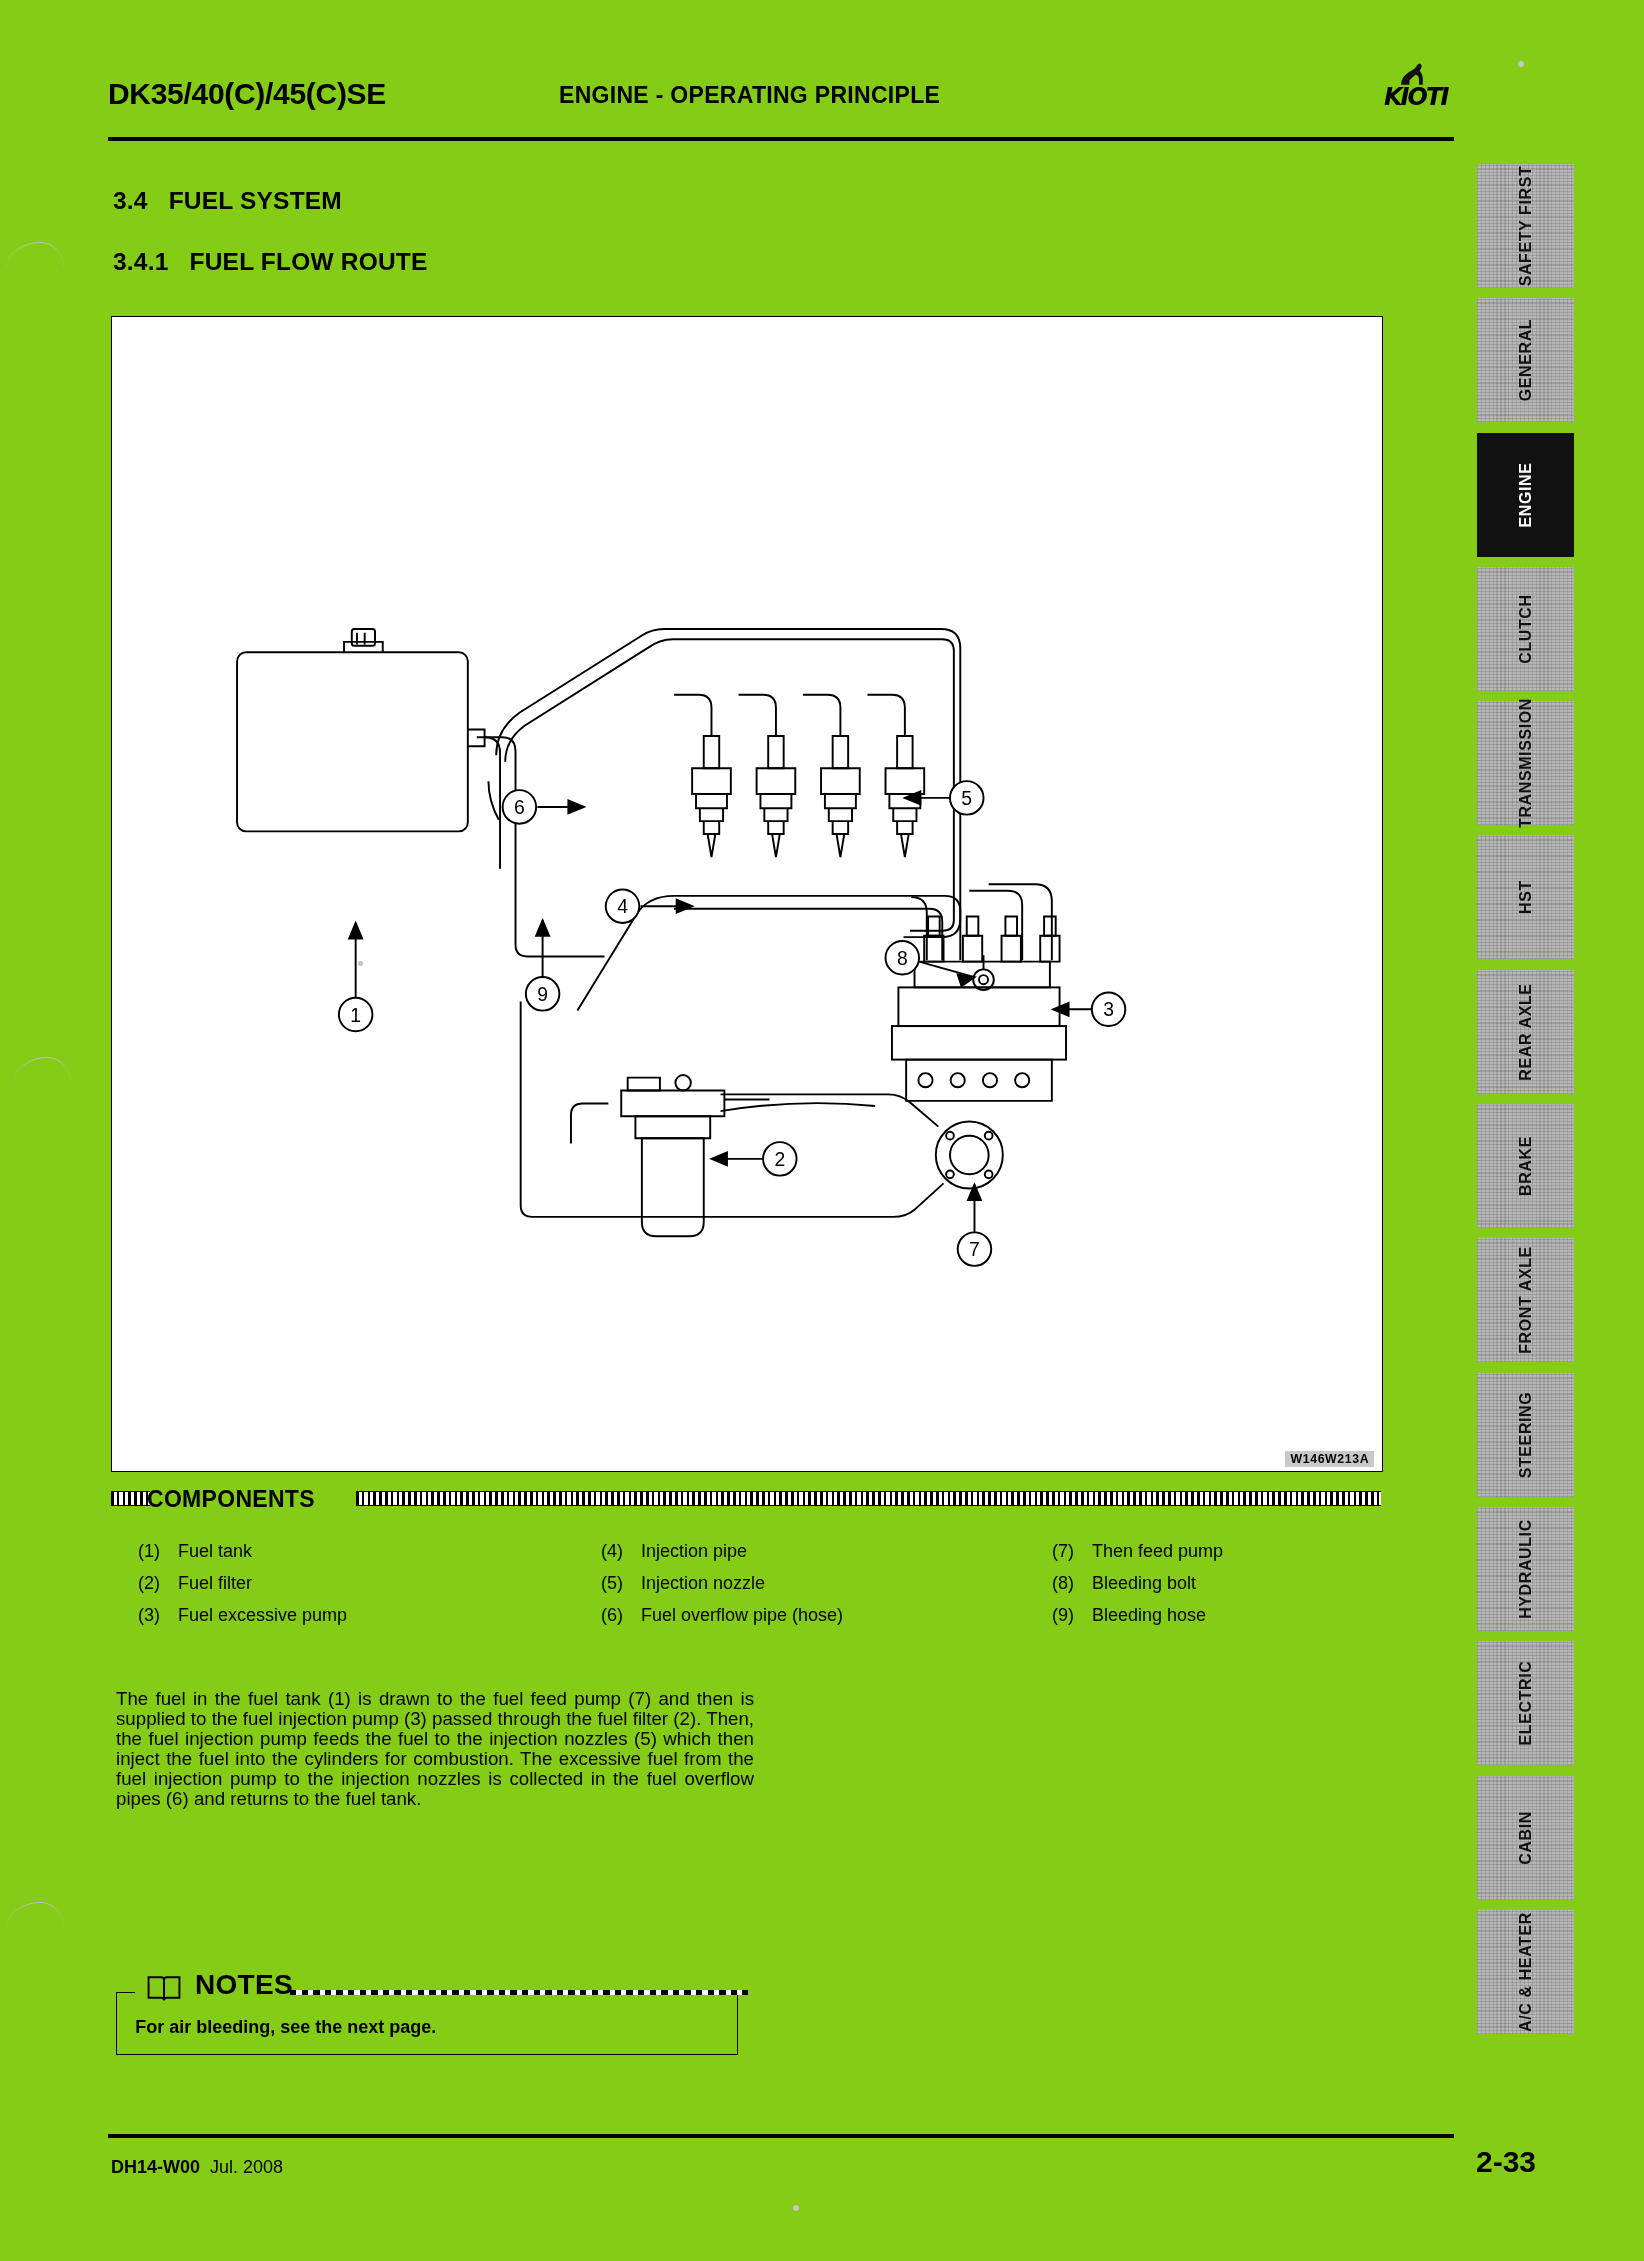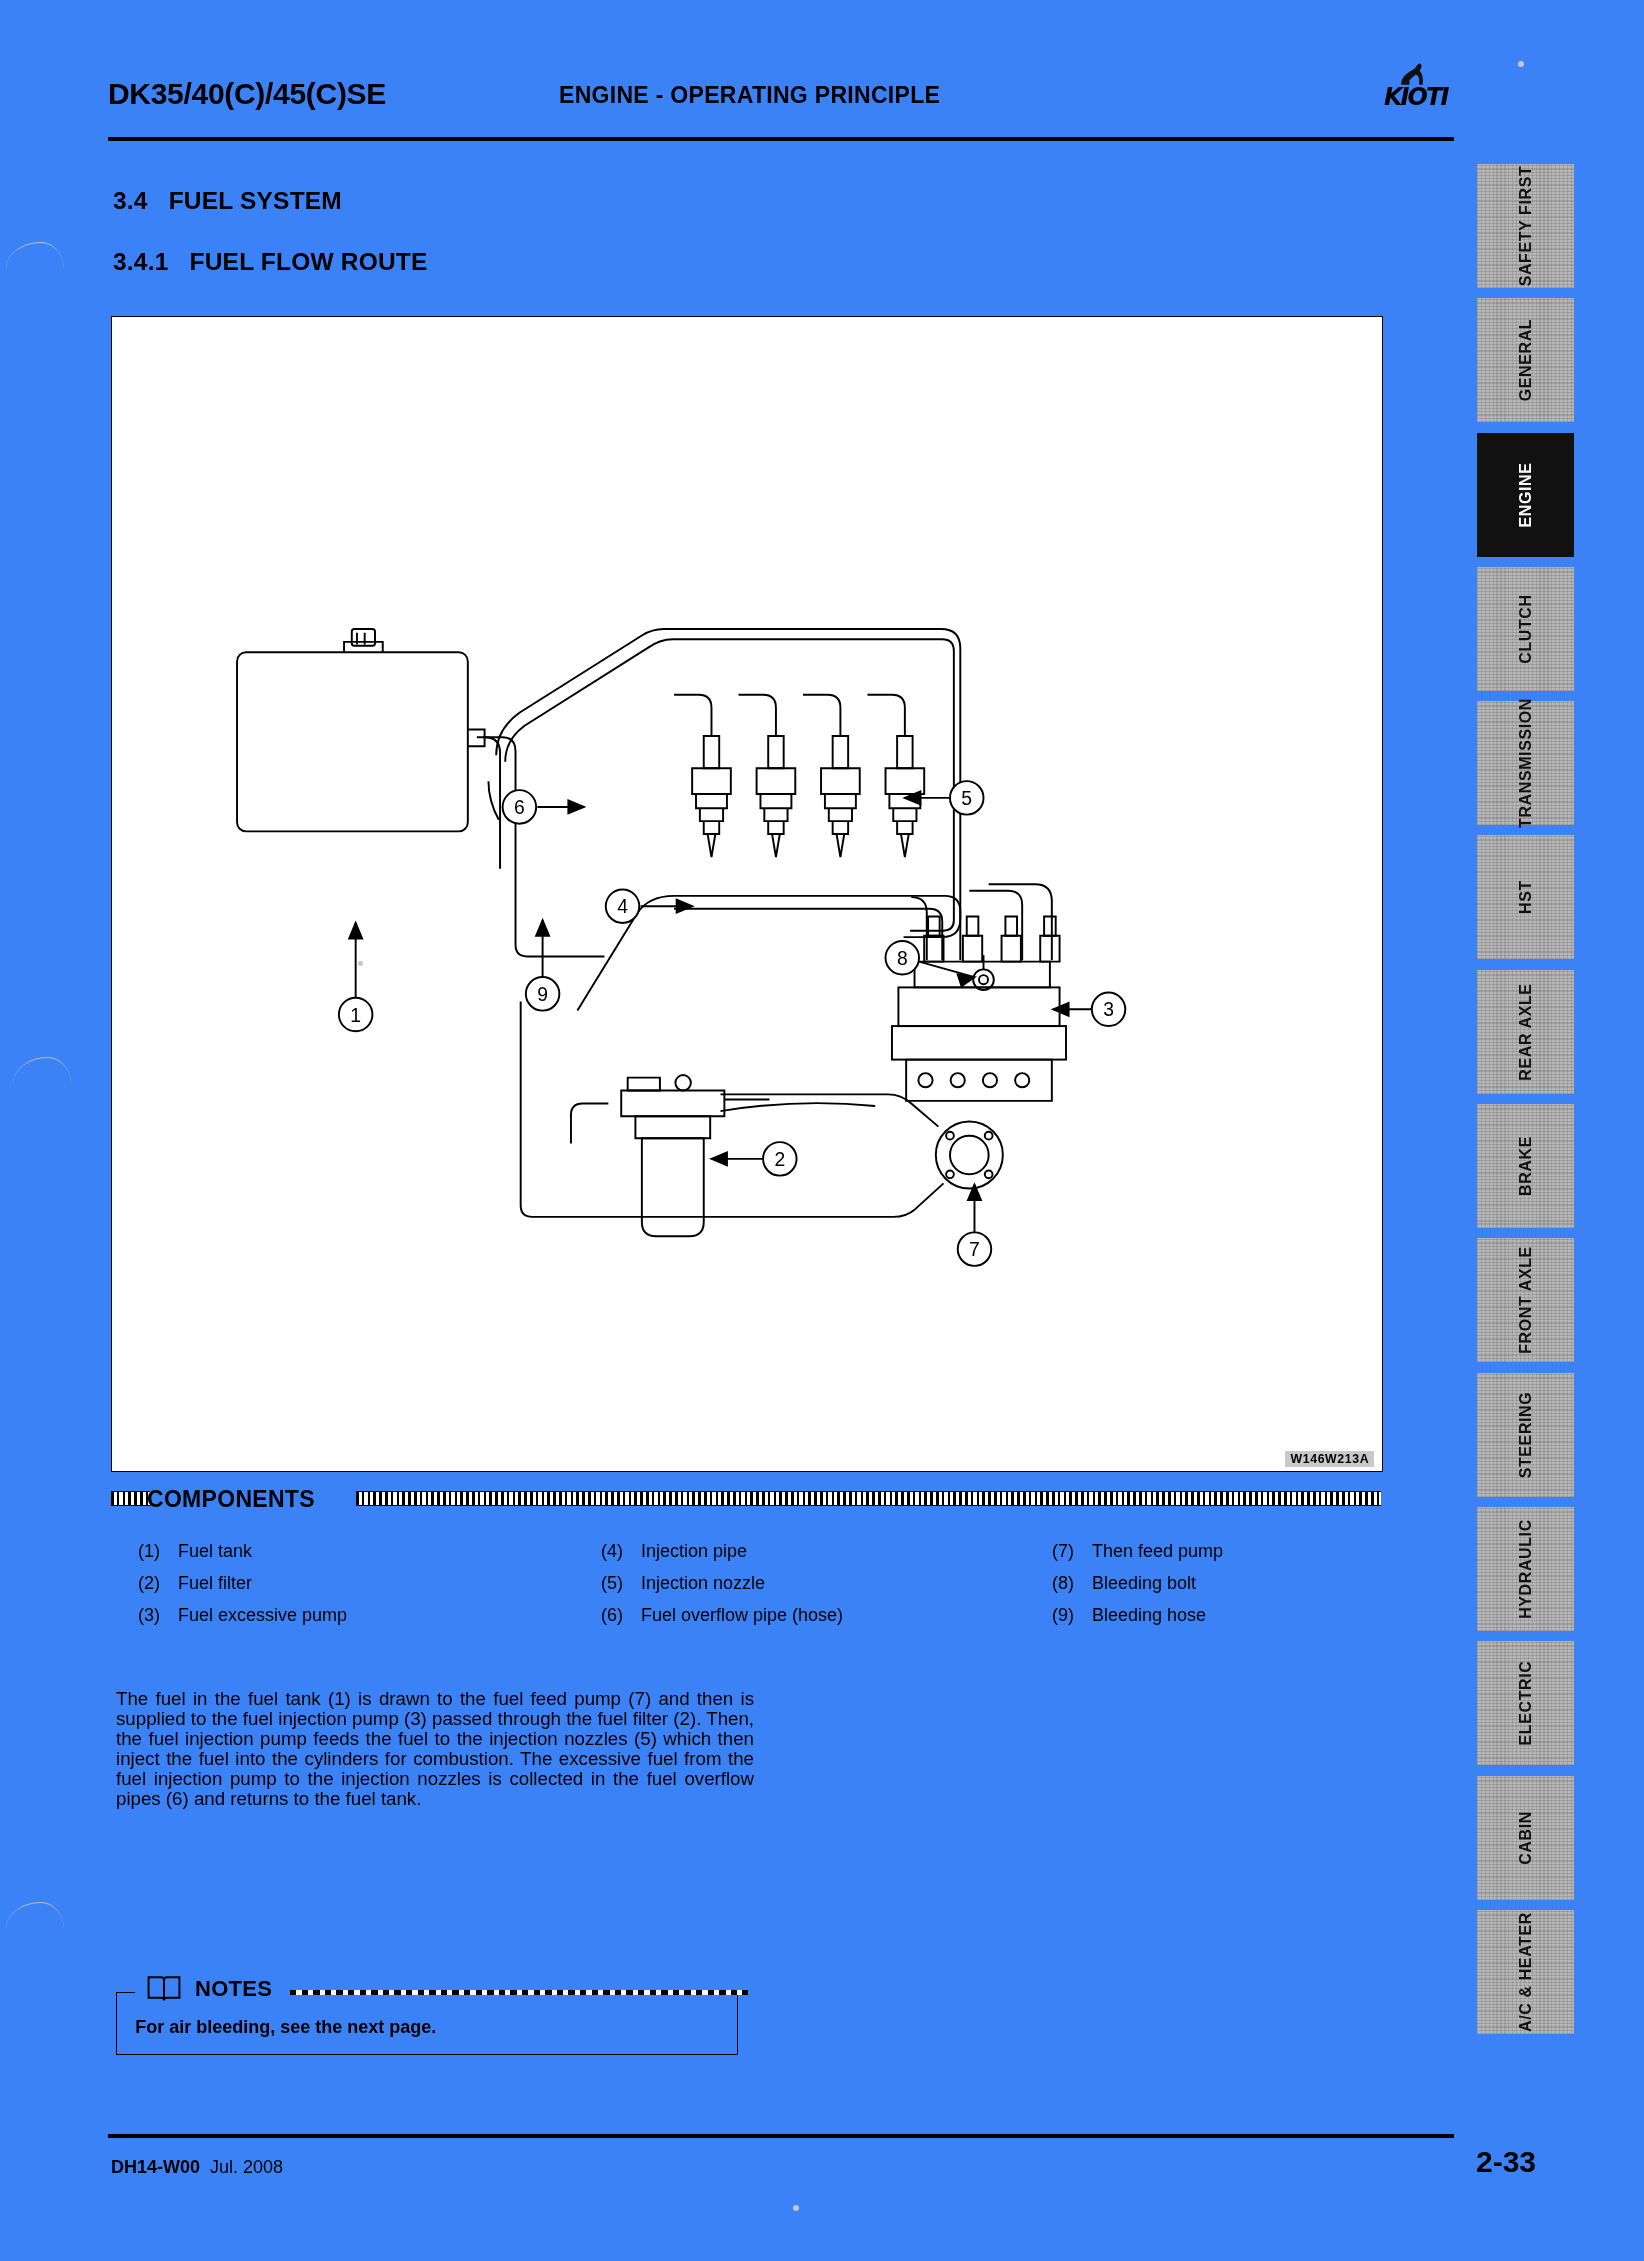--- a/index.html
+++ b/index.html
@@ -13,21 +13,21 @@
     position: relative;
     font-family: "Liberation Sans", sans-serif;
     color: #000;
     overflow: hidden;
   }
 
   
   .page {
     position: absolute;
     inset: 0;
-    background: #3b82f6;
+    background: #84cc16;
   }
 
   
   .header {
     position: absolute;
     left: 108px;
     top: 64px;
     width: 1346px;
     height: 84px;
   }
@@ -195,22 +195,22 @@
   .notes-icon {
     position: absolute;
     left: 30px;
     top: 5.2px;
     width: 36px;
     height: 31px;
   }
   .notes-title {
     position: absolute;
     left: 79px;
-    top: 9px;
-    font-size: 22px;
+    top: 2px;
+    font-size: 28px;
     font-weight: bold;
     letter-spacing: 0.3px;
   }
   .notes-dash {
     position: absolute;
     left: 174px;
     top: 23px;
     right: 0;
     height: 4.5px;
     background: repeating-linear-gradient(

